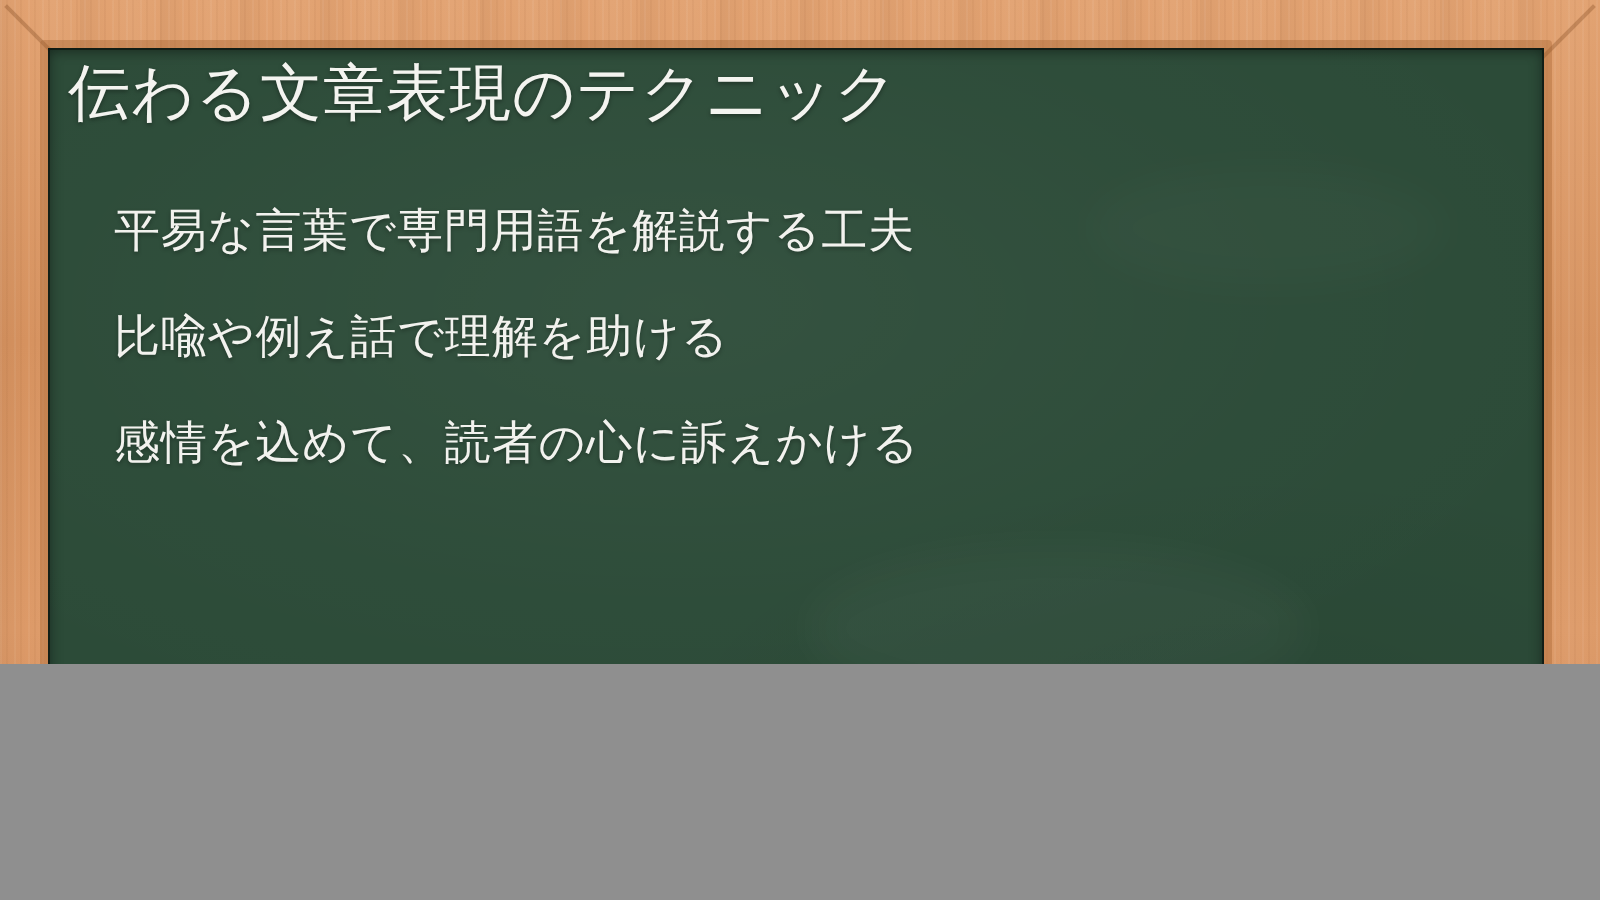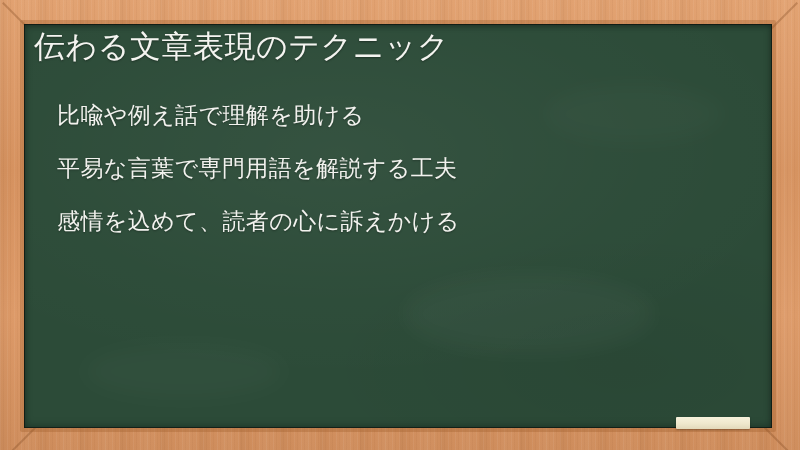--- a/index.html
+++ b/index.html
@@ -5,21 +5,21 @@
 <style>
   html, body {
     margin: 0;
     padding: 0;
     background: #8f8f8f;
   }
 
   .stage {
     position: relative;
     width: 800px;
-    height: 450px;
+    height: 332px;
     overflow: hidden;
     font-family: "Liberation Sans", "DejaVu Sans", sans-serif;
     background: #737373;
   }
 
   
   .frame {
     position: absolute;
     left: 0;
     top: 0;
@@ -168,21 +168,21 @@
 
   <div class="board">
 
     <div class="smudge s1"></div>
     <div class="smudge s2"></div>
     <div class="smudge s3"></div>
 
     <div class="board-title">伝わる文章表現のテクニック</div>
 
     <ul class="bullets">
+      <li class="bullet">平易な言葉で専門用語を解説する工夫</li>
       <li class="bullet">比喩や例え話で理解を助ける</li>
-      <li class="bullet">平易な言葉で専門用語を解説する工夫</li>
       <li class="bullet">感情を込めて、読者の心に訴えかける</li>
     </ul>
   </div>
 
   <div class="chalk-piece"></div>
 
 </div>
 
 </body></html>

